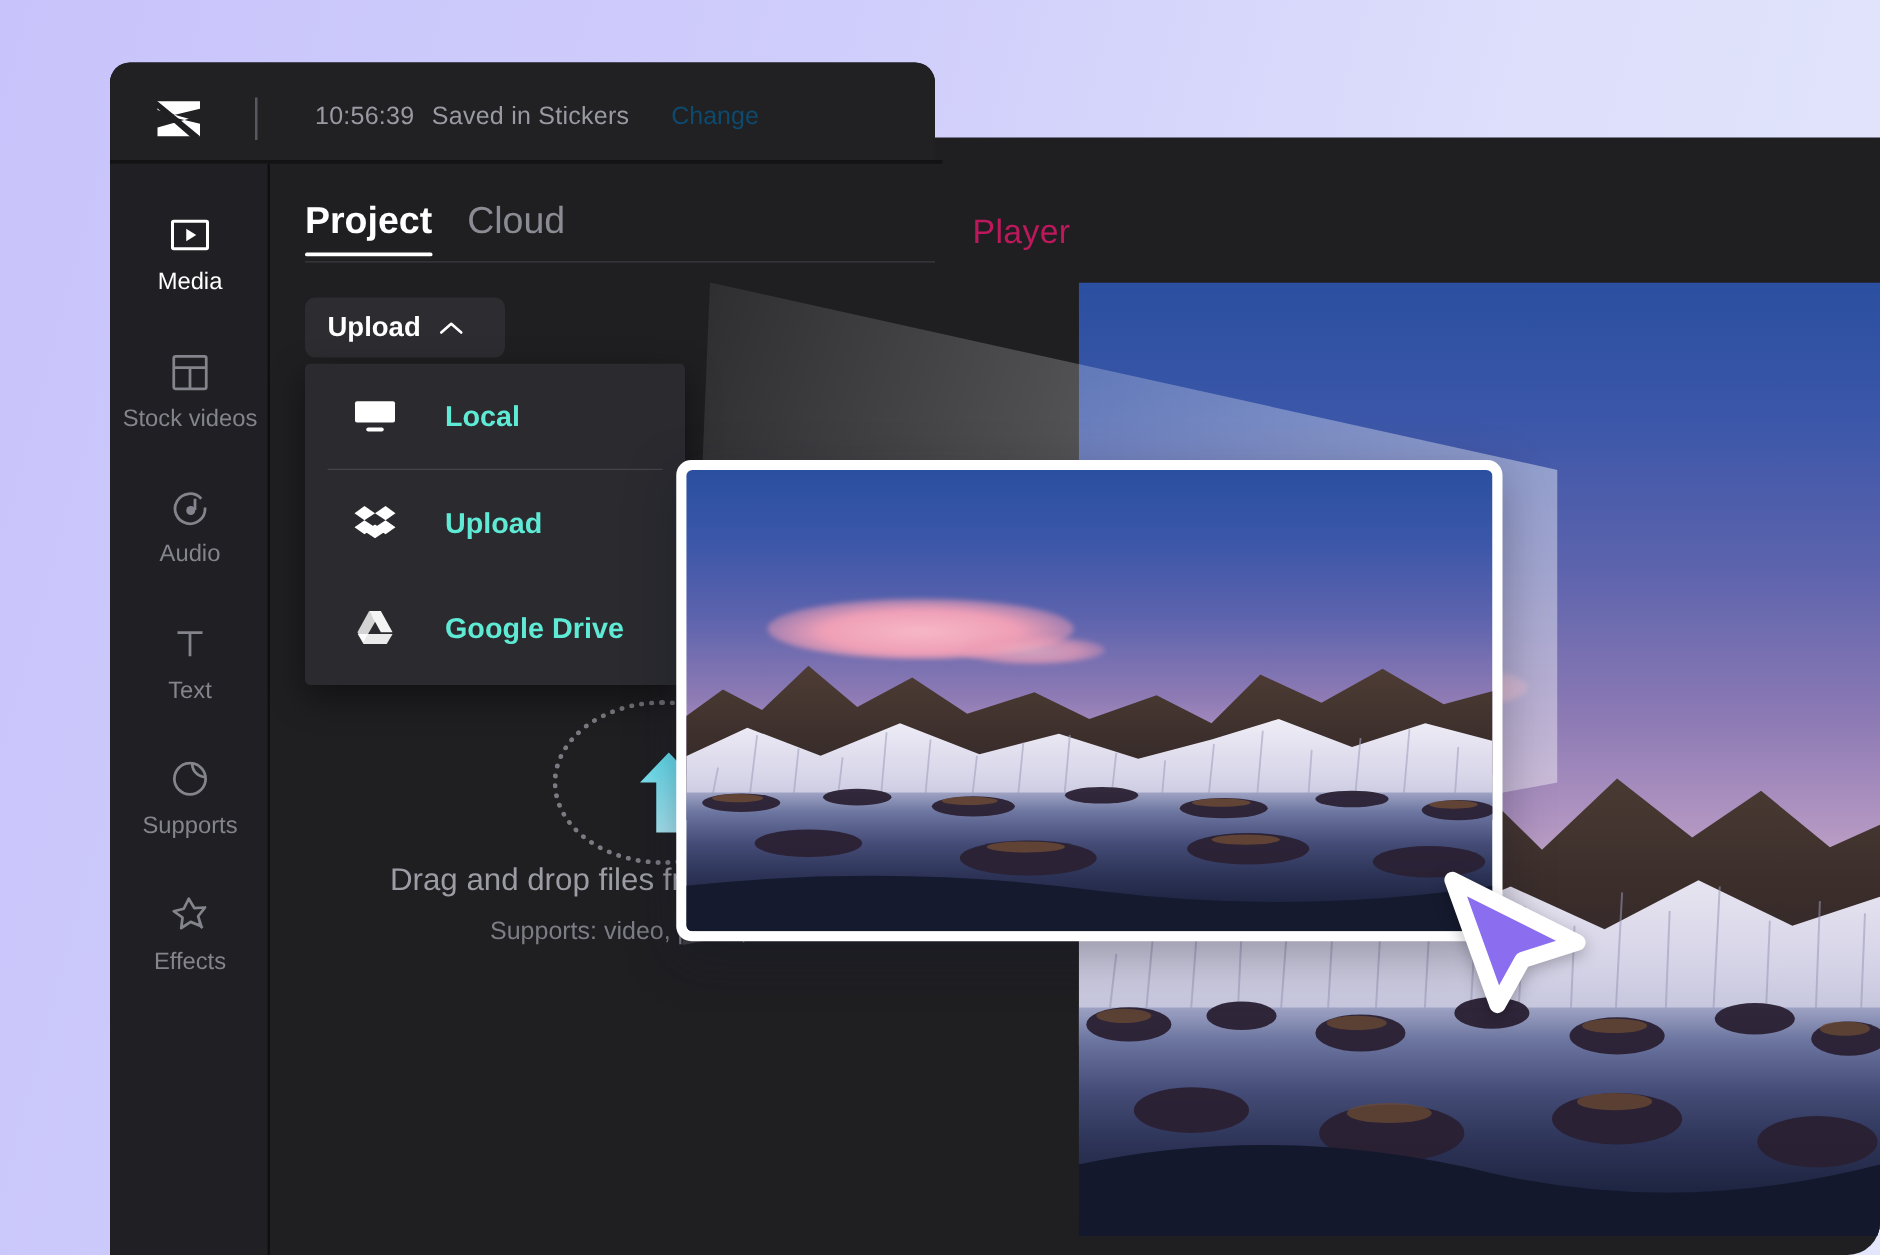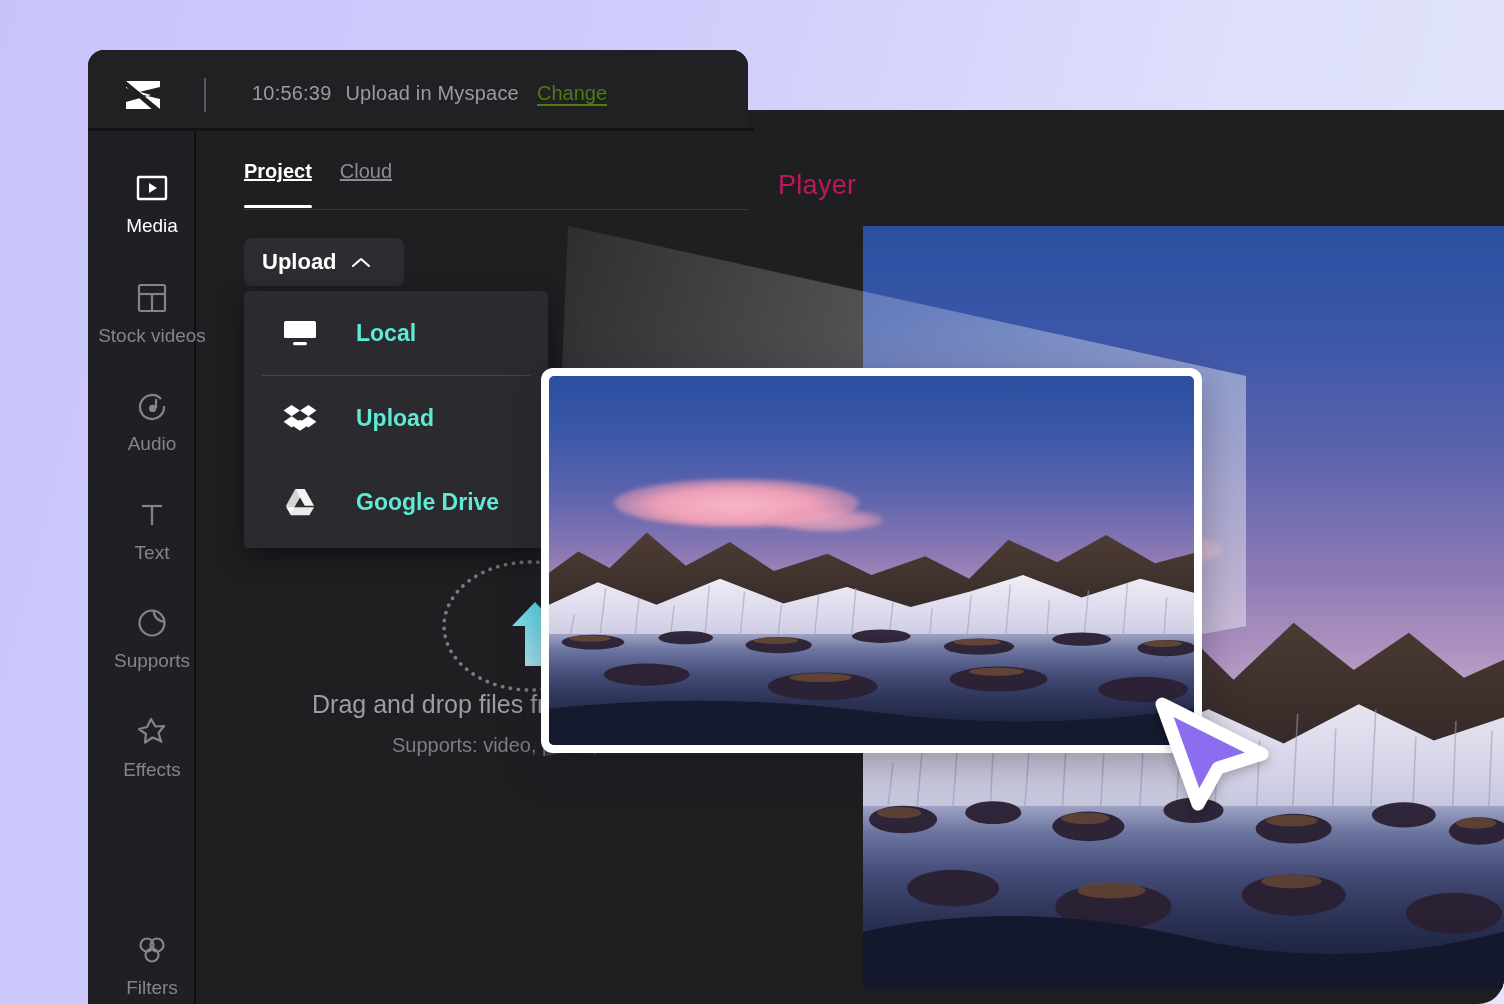--- a/index.html
+++ b/index.html
@@ -70,51 +70,51 @@
     width: 2px; height: 34px; background: #585860;
   }
   .saveinfo {
     position: absolute; left: 252px; top: 82px;
     font-size: 20px; color: #9a9aa2; letter-spacing: .2px;
     white-space: nowrap;
   }
   .saveinfo .sp { display: inline-block; width: 14px; }
   .change-link {
     position: absolute; left: 537px; top: 82px;
-    font-size: 20px; color: #4d7c0f;
-    text-decoration: underline; text-underline-offset: 4px;
+    font-size: 20px; color: #0c4a6e;
+    text-underline-offset: 4px;
     cursor: pointer; white-space: nowrap;
   }
 
   
   .rail {
     position: absolute;
     left: 88px; top: 131px;
-    width: 108px; height: 873px;
+    width: 128px; height: 873px;
     background: #201f23;
     border-right: 2px solid #0f0f11;
   }
   .rail-item {
     position: absolute; left: 0; width: 128px;
     display: flex; flex-direction: column; align-items: center;
     gap: 10px; cursor: pointer;
   }
   .rail-ico { height: 34px; display:flex; align-items:center; justify-content:center; }
   .rail-lbl { font-size: 19px; color: #84848c; white-space: nowrap; }
   .rail-item.active .rail-lbl { color: #ffffff; }
   .rail-item.active .rail-ico svg { stroke: #ffffff; }
 
   
   .tabs {
     position: absolute; left: 244px; top: 160px;
     display: flex; gap: 28px; align-items: flex-end;
   }
   .tab {
-    font-size: 20px; color: #8b8b94; cursor: pointer;
-    padding-bottom: 26px; position: relative; line-height: 1.1; text-decoration: underline;
+    font-size: 30px; color: #8b8b94; cursor: pointer;
+    padding-bottom: 12px; position: relative; line-height: 1.1;
   }
   .tab.active { color: #ffffff; font-weight: 700; }
   .tab.active::after {
     content:""; position:absolute; left:0; right:0; bottom:0;
     height:3px; background:#ffffff; border-radius:2px;
   }
   .tabs-divider {
     position:absolute; left: 244px; top: 209px;
     width: 504px; height: 1px; background:#3a3a40;
   }
@@ -312,21 +312,21 @@
   <div class="logo-wrap">
     <svg width="44" height="36" viewBox="0 0 44 36">
       <path d="M5,4 L39,4 L39,10 L14,16 L39,22 L39,32 L5,32 L5,25 L30,18 L5,11 Z" fill="#ffffff"></path>
       <path d="M5,4 L39,32 L33,34 L3,8 Z" fill="#1f1f22"></path>
       <path d="M6.5,5.5 L37,31 L34,32.4 L4,7 Z" fill="#ffffff" opacity="0"></path>
     </svg>
   </div>
   <div class="vsep"></div>
 
   <div class="saveinfo">
-    <span>10:56:39</span><span class="sp"></span><span>Upload in Myspace</span>
+    <span>10:56:39</span><span class="sp"></span><span>Saved in Stickers</span>
   </div>
   <div class="change-link">Change</div>
 
   <div class="rail">
 
     <div class="rail-item active" style="top:40px">
       <span class="rail-ico">
         <svg width="32" height="26" viewBox="0 0 32 26" fill="none" stroke="#ffffff" stroke-width="2.4">
           <rect x="2" y="2" width="28" height="22" rx="1"></rect>
           <path d="M13,8 L21,13 L13,18 Z" fill="#ffffff" stroke="none"></path>
@@ -381,30 +381,20 @@
       <span class="rail-ico">
         <svg width="32" height="30" viewBox="0 0 32 30" fill="none" stroke="#84848c" stroke-width="2.2" stroke-linejoin="round">
           <path d="M15,2 L19.5,9.5 L28,9 L22.5,16 L25,24 L16.5,20.5 L9,25.5 L10,17 L3,12 L11,10 Z"></path>
           <path d="M22.5,21.5 L26,25.5"></path>
         </svg>
       </span>
       <span class="rail-lbl">Effects</span>
     </div>
 
 
-    <div class="rail-item" style="top:802px">
-      <span class="rail-ico">
-        <svg width="32" height="30" viewBox="0 0 32 30" fill="none" stroke="#84848c" stroke-width="2.2">
-          <circle cx="11" cy="10" r="6.5"></circle>
-          <circle cx="21" cy="10" r="6.5"></circle>
-          <circle cx="16" cy="20" r="6.5"></circle>
-        </svg>
-      </span>
-      <span class="rail-lbl">Filters</span>
-    </div>
   </div>
 
   <div class="tabs-divider"></div>
   <div class="tabs">
     <div class="tab active">Project</div>
     <div class="tab">Cloud</div>
   </div>
 
   <div class="upload-btn">
     <span class="upload-btn-lbl">Upload</span>

